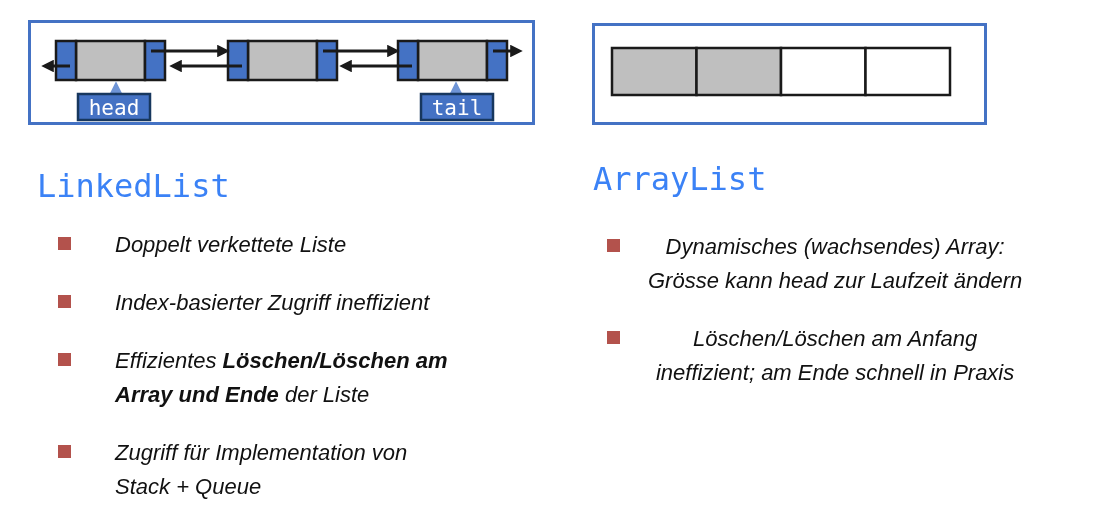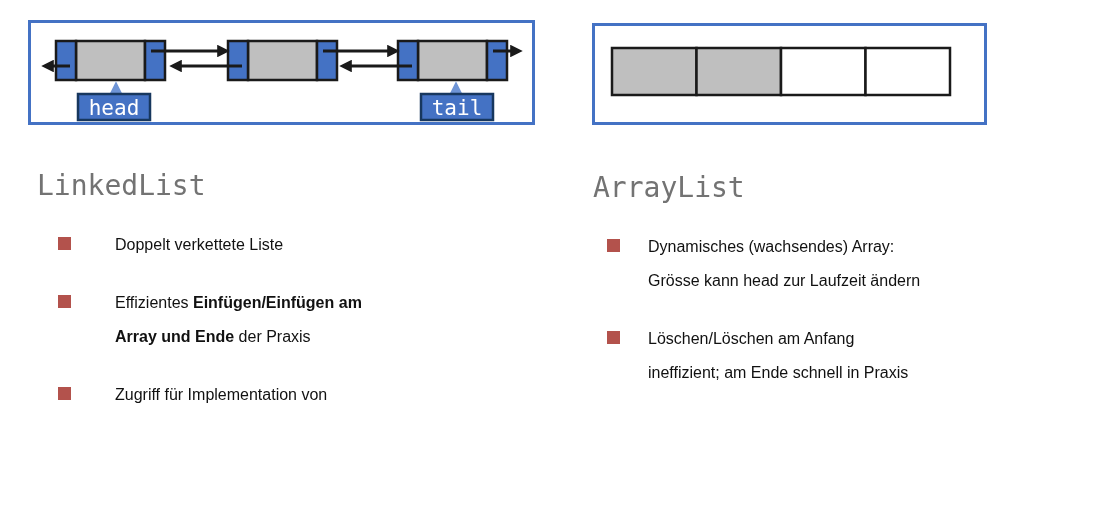--- a/index.html
+++ b/index.html
@@ -19,35 +19,35 @@
     overflow:hidden;
     border-radius:14px;
   }
   .diagram{position:absolute;}
   #ll-diagram{left:28px;top:18px;}
   #arr-diagram{left:590px;top:20px;}
 
   .title{
     position:absolute;
     font-family:"DejaVu Sans Mono","Liberation Mono",monospace;
-    font-size:28px;line-height:28px;color:#737373;white-space:nowrap;
+    font-size:32px;line-height:28px;color:#3b82f6;white-space:nowrap;
   }
   #left-title{left:37px;top:172px;}
-  #right-title{left:593px;top:174px;}
+  #right-title{left:593px;top:165px;}
 
   .bullets{position:absolute;list-style:none;margin:0;padding:0;}
-  .bullets li{position:relative;margin:0 0 24px 0;font-size:16px;line-height:34px;}
+  .bullets li{position:relative;margin:0 0 24px 0;font-size:22px;line-height:34px;font-style:italic;}
   .bullets .line{white-space:nowrap;}
   .bullet-sq{
     position:absolute;left:0;top:9px;width:13px;height:13px;
     background:var(--bullet-red);
   }
   #left-bullets{left:58px;top:228px;}
   #left-bullets li{padding-left:57px;}
-  #right-bullets{left:607px;top:230px;}
+  #right-bullets{left:607px;top:230px;text-align:center;}
   #right-bullets li{padding-left:41px;}
   .b{font-weight:bold;}
 
   
   .frame{fill:none;stroke:var(--accent-blue);stroke-width:3;}
   .ncell-blue{fill:var(--accent-blue);stroke:var(--line-black);stroke-width:2.5;}
   .ncell-gray{fill:var(--cell-gray);stroke:var(--line-black);stroke-width:2.5;}
   .parrow{stroke:var(--line-black);stroke-width:3;fill:none;}
   .uparrow{stroke:var(--pointer-blue);stroke-width:3.5;fill:none;}
   .plabel{fill:var(--accent-blue);stroke:var(--label-border);stroke-width:2.5;}
@@ -127,29 +127,31 @@
   <div class="title" id="left-title">LinkedList</div>
   <div class="title" id="right-title">ArrayList</div>
 
   <ul class="bullets" id="left-bullets">
       <li>
         <span class="bullet-sq"></span>
         <div class="line"><span>Doppelt verkettete Liste</span></div>
       </li>
       <li>
         <span class="bullet-sq"></span>
+        <div class="line"><span>Index-basierter Zugriff ineffizient</span></div>
       </li>
       <li>
         <span class="bullet-sq"></span>
-        <div class="line"><span>Effizientes </span><span class="b">Einfügen/Einfügen am</span></div>
-        <div class="line"><span class="b">Array und Ende</span><span> der Praxis</span></div>
+        <div class="line"><span>Effizientes </span><span class="b">Löschen/Löschen am</span></div>
+        <div class="line"><span class="b">Array und Ende</span><span> der Liste</span></div>
       </li>
       <li>
         <span class="bullet-sq"></span>
         <div class="line"><span>Zugriff für Implementation von</span></div>
+        <div class="line"><span>Stack + Queue</span></div>
       </li>
     </ul>
   <ul class="bullets" id="right-bullets">
       <li>
         <span class="bullet-sq"></span>
         <div class="line"><span>Dynamisches (wachsendes) Array:</span></div>
         <div class="line"><span>Grösse kann head zur Laufzeit ändern</span></div>
       </li>
       <li>
         <span class="bullet-sq"></span>

